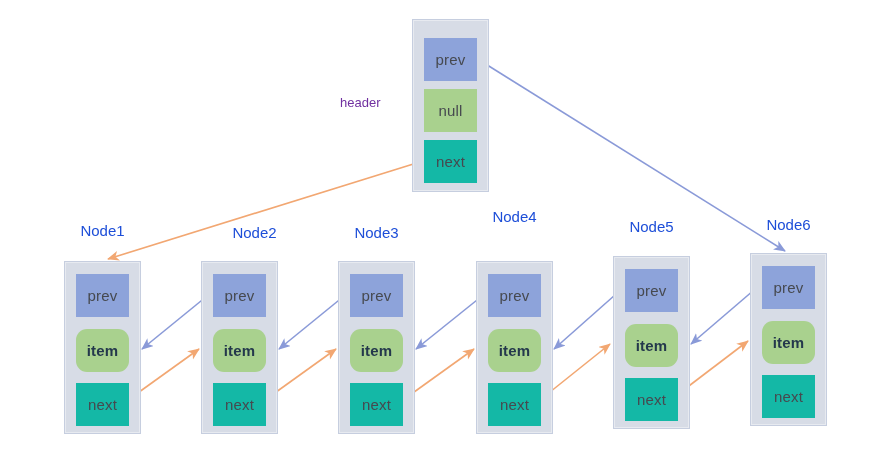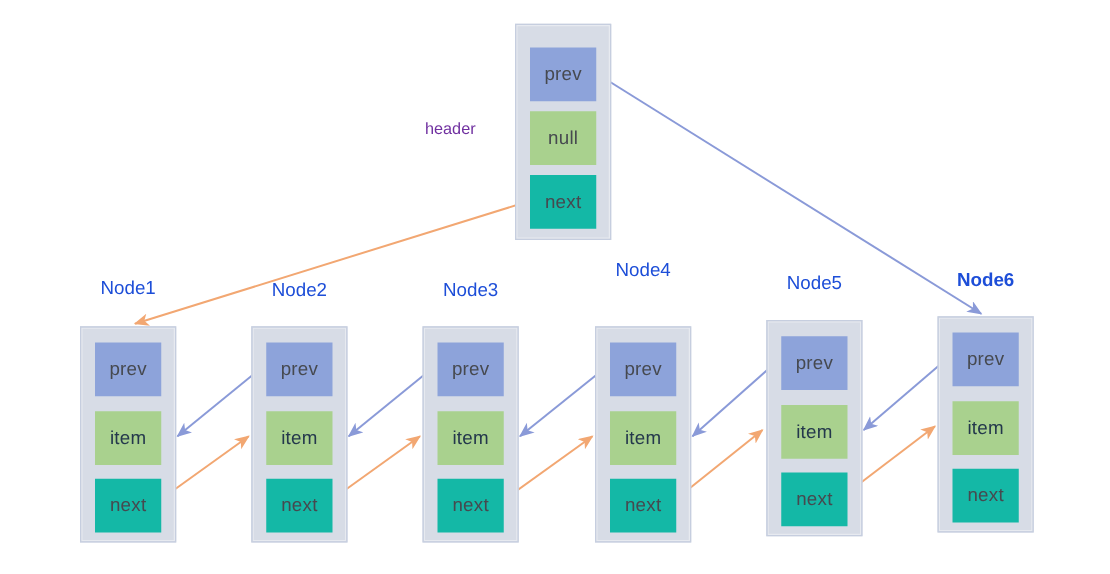--- a/index.html
+++ b/index.html
@@ -36,21 +36,21 @@
     width: 53px;
     height: 43px;
     display: flex;
     align-items: center;
     justify-content: center;
     font-size: 15px;
     color: #46494f;
     letter-spacing: 0.2px;
   }
   .cell.prev { background: #8da3da; top: 12px; }
-  .cell.item { background: #a9d18e; top: 67px; font-weight: normal; color: #24384c; }
+  .cell.item { background: #a9d18e; top: 67px; font-weight: bold; color: #24384c; border-radius: 11px; }
   .cell.next { background: #14b8a6; top: 121px; }
   
   .header-node .cell.prev { top: 18px; }
   .header-node .cell.value { background: #a9d18e; top: 69px; }
   .header-node .cell.next { top: 120px; }
   .node-label {
     position: absolute;
     width: 77px;
     text-align: center;
     font-size: 15px;
@@ -94,25 +94,25 @@
 
   <div class="header-label" style="left:340px; top:95px;">header</div>
 
   <div class="node header-node" style="left:412px; top:19px;">
     <div class="cell prev">prev</div>
     <div class="cell value">null</div>
     <div class="cell next">next</div>
   </div>
 
   <div class="node-label" style="left:64px;  top:222px;">Node1</div>
-  <div class="node-label" style="left:201px; top:224px;">Node2</div>
+  <div class="node-label" style="left:216px; top:224px;">Node2</div>
   <div class="node-label" style="left:338px; top:224px;">Node3</div>
   <div class="node-label" style="left:476px; top:208px;">Node4</div>
   <div class="node-label" style="left:613px; top:218px;">Node5</div>
-  <div class="node-label" style="left:750px; top:216px;font-weight:bold;">Node6</div>
+  <div class="node-label" style="left:750px; top:216px;">Node6</div>
 
   <div class="node" style="left:64px; top:261px;">
     <div class="cell prev">prev</div>
     <div class="cell item">item</div>
     <div class="cell next">next</div>
   </div>
 
   <div class="node" style="left:201px; top:261px;">
     <div class="cell prev">prev</div>
     <div class="cell item">item</div>

